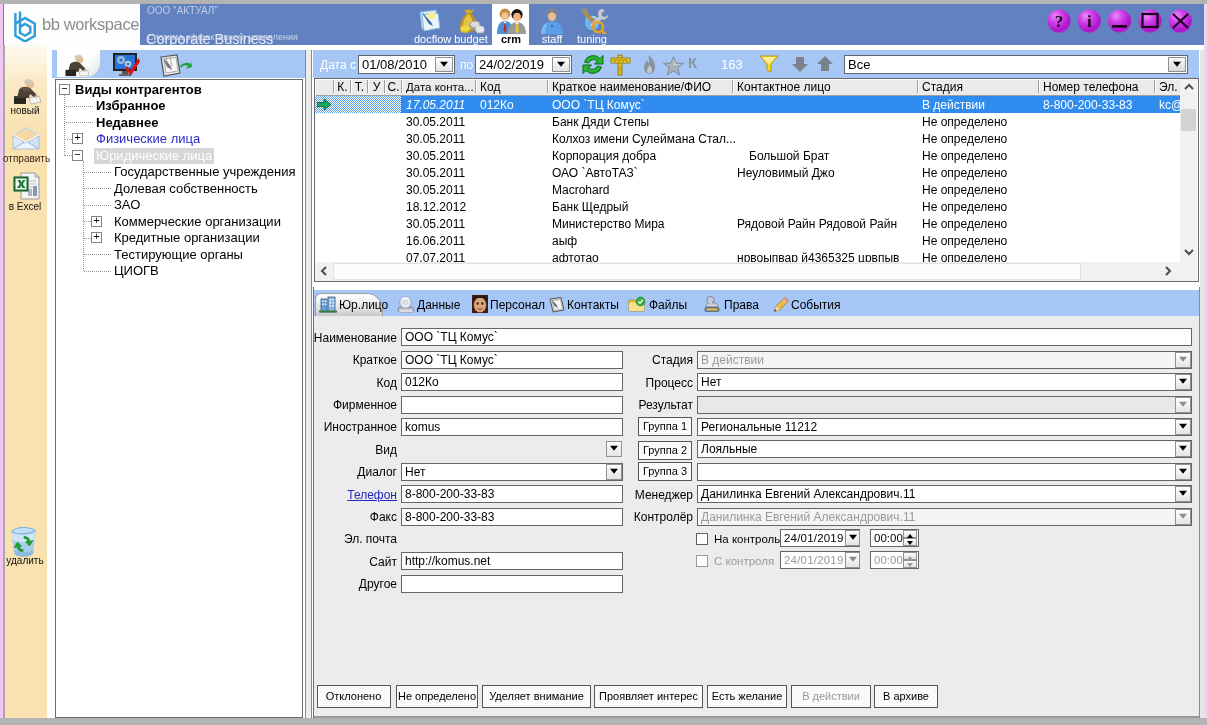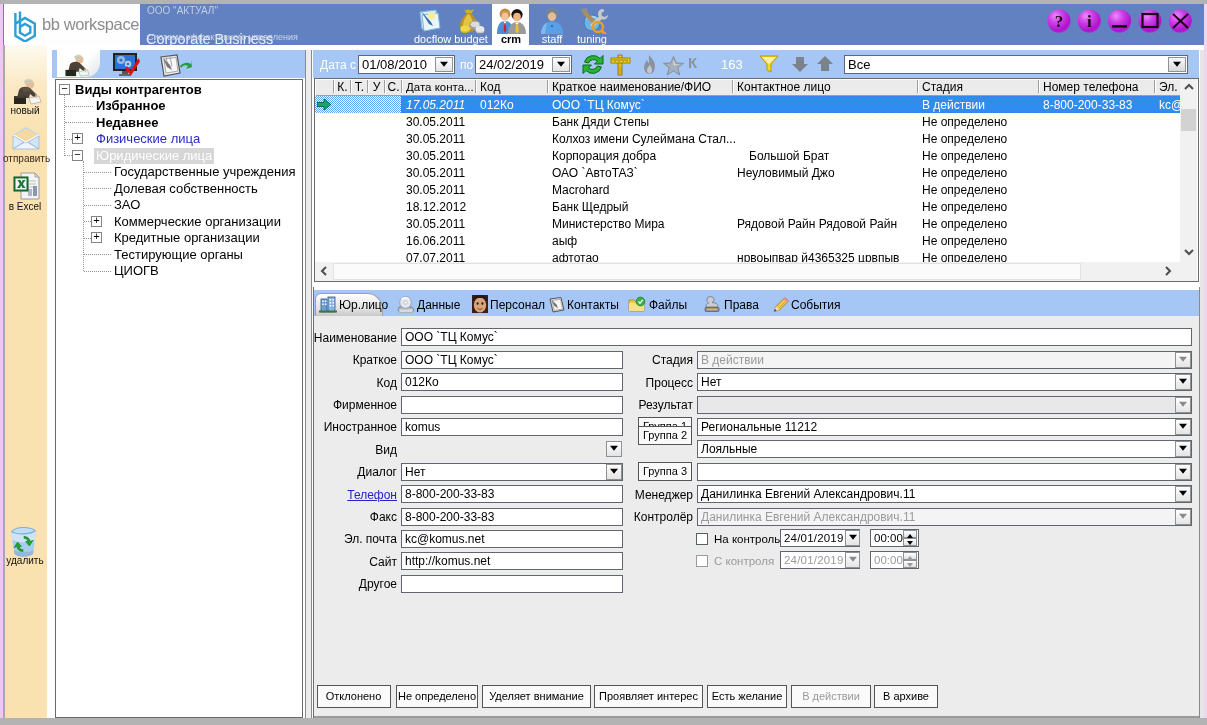--- a/index.html
+++ b/index.html
@@ -501,30 +501,29 @@
     <div class="fld" style="left:88px;top:41.3px;width:791px;height:18px;">ООО `ТЦ Комус`</div>
     <div class="fld" style="left:88px;top:63.699999999999996px;width:222px;height:18px;">ООО `ТЦ Комус`</div>
     <div class="fld" style="left:88px;top:86.1px;width:222px;height:18px;">012Ко</div>
     <div class="fld" style="left:88px;top:108.49999999999999px;width:222px;height:18px;"></div>
     <div class="fld" style="left:88px;top:130.89999999999998px;width:222px;height:18px;">komus</div>
       <div class="combtn " style="left:293px;top:154.3px;width:16px;height:16px;"></div>
     <div class="fld" style="left:88px;top:175.7px;width:222px;height:18px;">Нет</div>
       <div class="combtn " style="left:293px;top:176.7px;width:16px;height:16px;"></div>
     <div class="fld" style="left:88px;top:198.09999999999997px;width:222px;height:18px;">8-800-200-33-83</div>
     <div class="fld" style="left:88px;top:220.5px;width:222px;height:18px;">8-800-200-33-83</div>
-    <div class="fld" style="left:88px;top:242.89999999999998px;width:222px;height:18px;">kc@komus.net</div>
     <div class="fld" style="left:88px;top:265.3px;width:222px;height:18px;">http://komus.net</div>
     <div class="fld" style="left:88px;top:287.7px;width:222px;height:18px;"></div>
     <div class="lbl" style="left:300px;top:66.19999999999999px;width:80px;">Стадия</div>
     <div class="lbl" style="left:300px;top:88.6px;width:80px;">Процесс</div>
     <div class="lbl" style="left:300px;top:110.99999999999999px;width:80px;">Результат</div>
     <div class="lbl" style="left:300px;top:200.59999999999997px;width:80px;">Менеджер</div>
     <div class="lbl" style="left:300px;top:223.0px;width:80px;">Контролёр</div>
     <div class="btn" style="left:325px;top:130.39999999999998px;width:54px;height:19px;line-height:17px;">Группа 1</div>
-    <div class="btn" style="left:325px;top:139px;width:54px;height:19px;line-height:17px;">Группа 2</div>
+    <div class="btn" style="left:325px;top:154px;width:54px;height:19px;line-height:17px;">Группа 2</div>
     <div class="btn" style="left:325px;top:175.2px;width:54px;height:19px;line-height:17px;">Группа 3</div>
     <div class="fld dis" style="left:384px;top:63.699999999999996px;width:495px;height:18px;background:#f4f4f4;">В действии</div>
       <div class="combtn gray" style="left:862px;top:64.69999999999999px;width:16px;height:16px;"></div>
     <div class="fld" style="left:384px;top:86.1px;width:495px;height:18px;">Нет</div>
       <div class="combtn " style="left:862px;top:87.1px;width:16px;height:16px;"></div>
     <div class="fld dis" style="left:384px;top:108.49999999999999px;width:495px;height:18px;background:#e8e8e8;"></div>
       <div class="combtn gray" style="left:862px;top:109.49999999999999px;width:16px;height:16px;"></div>
     <div class="fld" style="left:384px;top:130.89999999999998px;width:495px;height:18px;">Региональные 11212</div>
       <div class="combtn " style="left:862px;top:131.89999999999998px;width:16px;height:16px;"></div>
     <div class="fld" style="left:384px;top:153.3px;width:495px;height:18px;">Лояльные</div>

